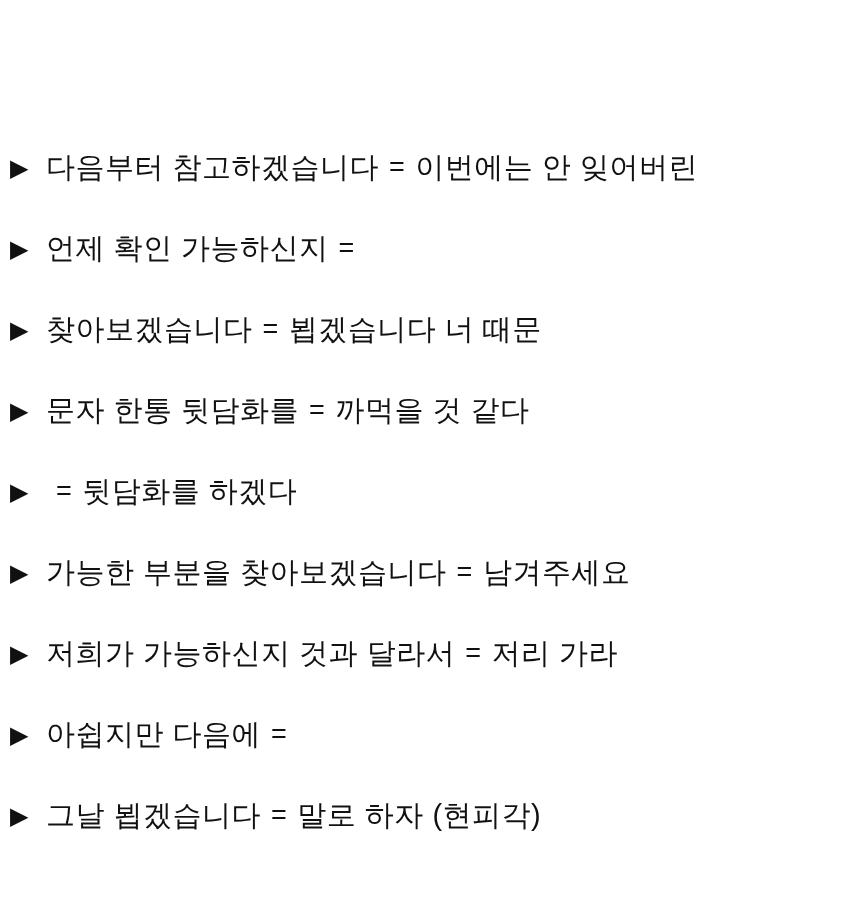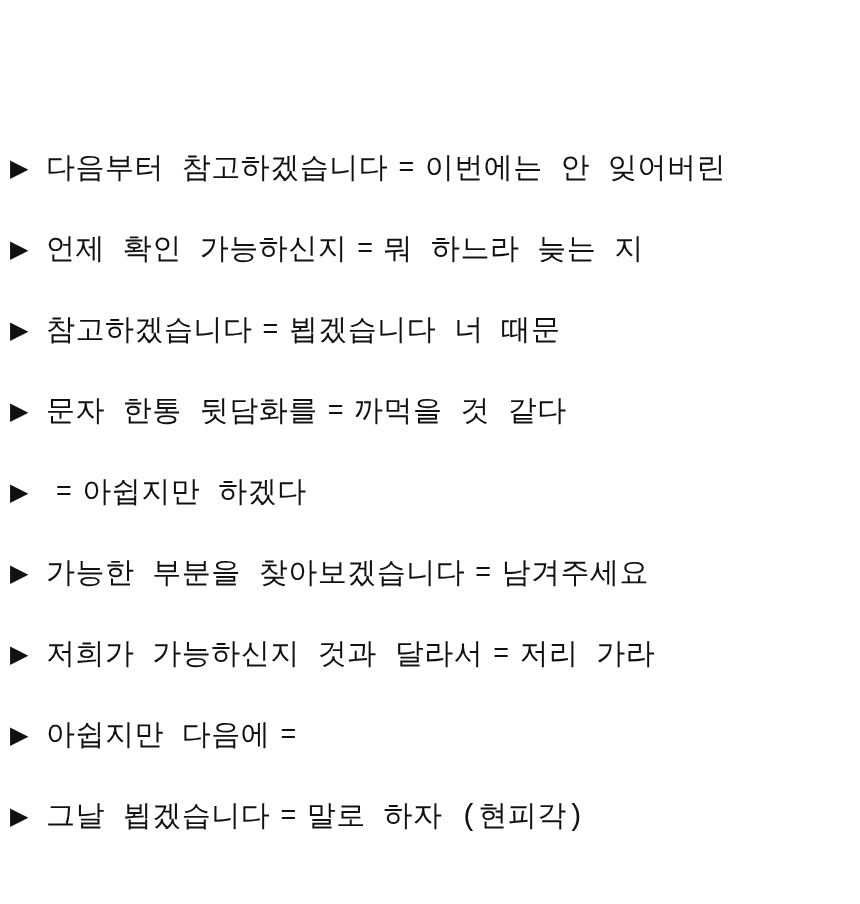--- a/index.html
+++ b/index.html
@@ -26,21 +26,21 @@
     font-size: 29px;
     letter-spacing: 0.5px;
   }
   .bullet {
     font-size: 24px;
     line-height: 1;
     margin-right: 17px;
     margin-left: 2px;
     color: #111111;
   }
-  .phrase, .meaning { font-weight: 500; font-family: Liberation Mono, monospace; }
+  .phrase, .meaning { font-weight: 500; }
   .equals {
     margin: 0 10px;
     font-size: 27px;
   }
 </style>
 </head>
 <body style="background: rgb(255, 255, 255);">
 
 <div class="page">
 
@@ -48,41 +48,40 @@
     <span class="bullet">▶</span>
     <span class="phrase">다음부터 참고하겠습니다</span>
     <span class="equals">=</span>
     <span class="meaning">이번에는 안 잊어버린</span>
   </div>
 
   <div class="row" style="color: rgb(17, 17, 17);">
     <span class="bullet">▶</span>
     <span class="phrase">언제 확인 가능하신지</span>
     <span class="equals">=</span>
-    <span class="meaning">뭐 하느라 늦는 지</span>
   </div>
 
   <div class="row" style="color: rgb(17, 17, 17);">
     <span class="bullet">▶</span>
-    <span class="phrase">참고하겠습니다</span>
+    <span class="phrase">찾아보겠습니다</span>
     <span class="equals">=</span>
     <span class="meaning">뵙겠습니다 너 때문</span>
   </div>
 
   <div class="row" style="color: rgb(17, 17, 17);">
     <span class="bullet">▶</span>
     <span class="phrase">문자 한통 뒷담화를</span>
     <span class="equals">=</span>
     <span class="meaning">까먹을 것 같다</span>
   </div>
 
   <div class="row" style="color: rgb(17, 17, 17);">
     <span class="bullet">▶</span>
     <span class="equals">=</span>
-    <span class="meaning">아쉽지만 하겠다</span>
+    <span class="meaning">뒷담화를 하겠다</span>
   </div>
 
   <div class="row" style="color: rgb(17, 17, 17);">
     <span class="bullet">▶</span>
     <span class="phrase">가능한 부분을 찾아보겠습니다</span>
     <span class="equals">=</span>
     <span class="meaning">남겨주세요</span>
   </div>
 
   <div class="row" style="color: rgb(17, 17, 17);">

